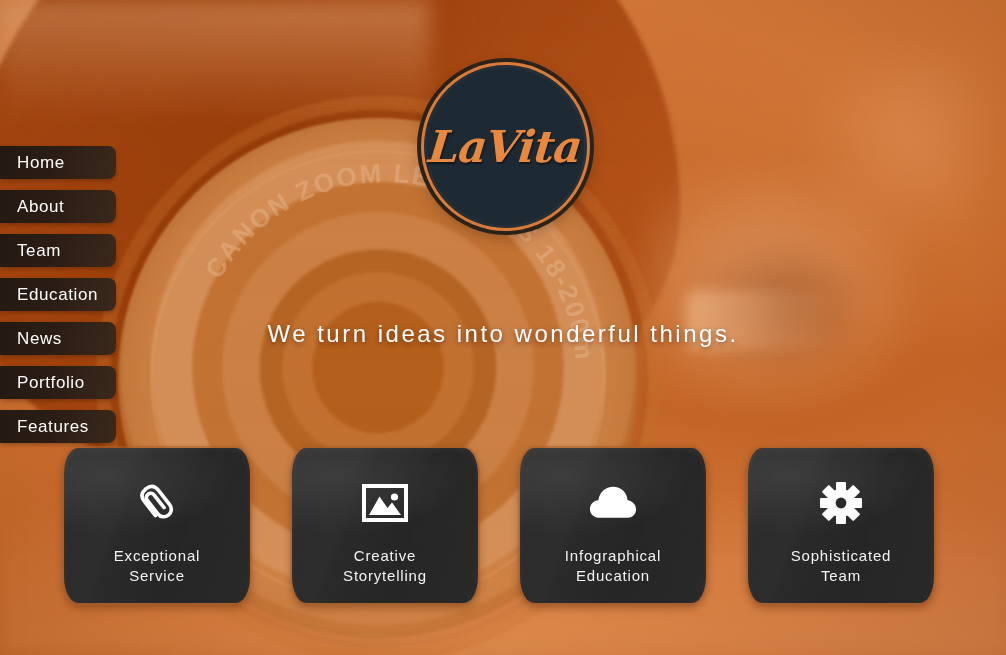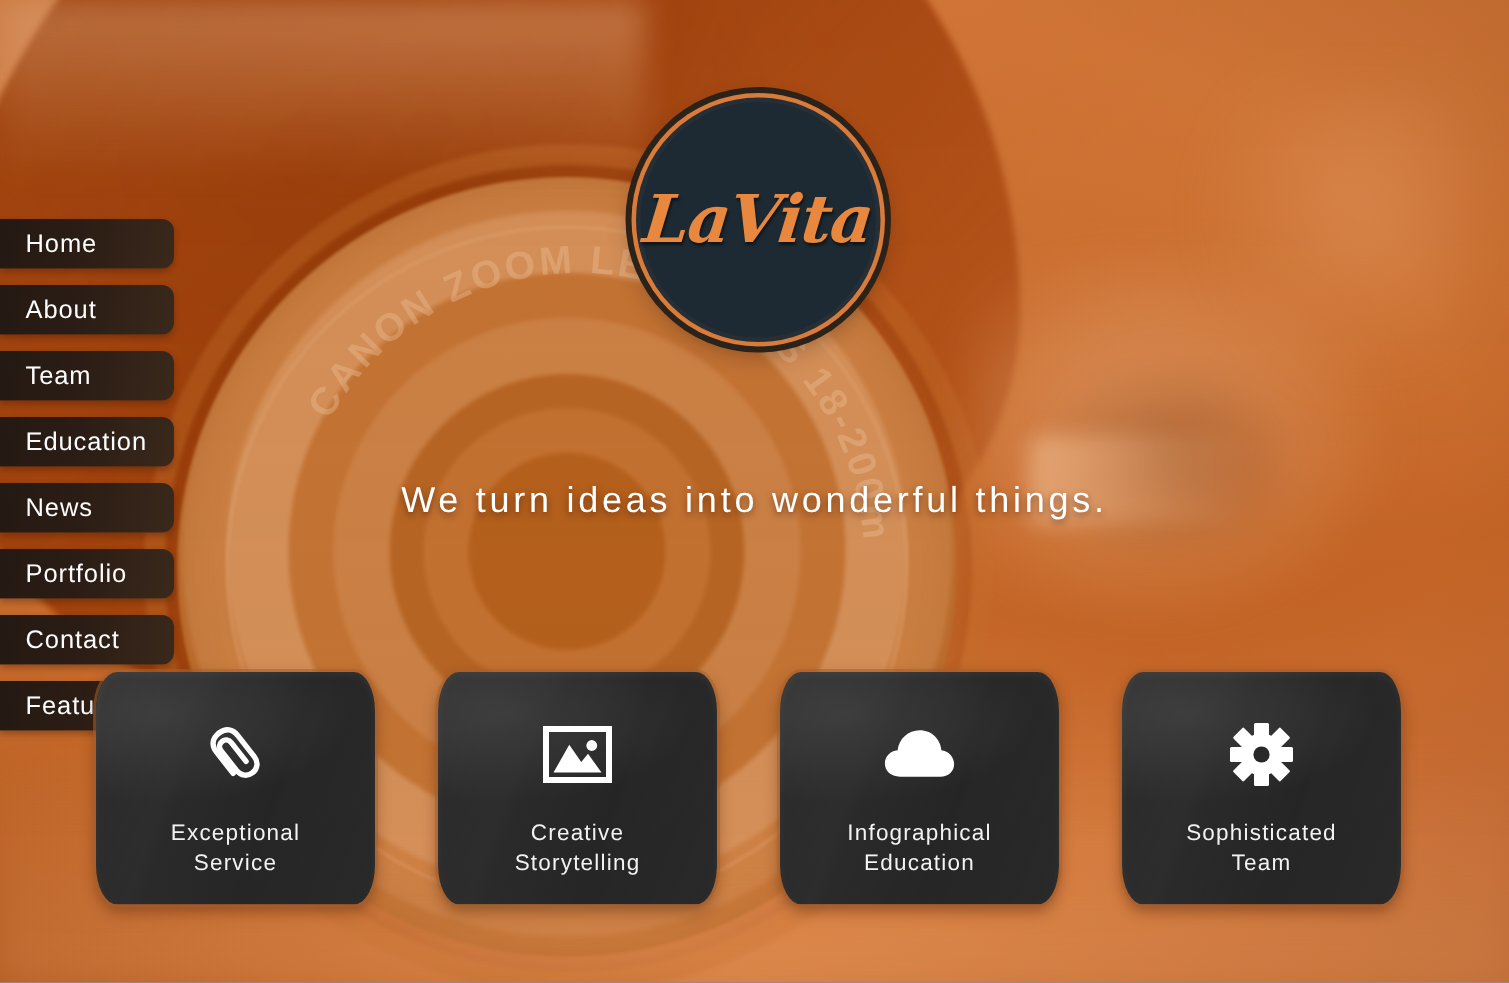--- a/index.html
+++ b/index.html
@@ -287,23 +287,20 @@
     <div class="nav-item">
       <span>Education</span>
     </div>
     <div class="nav-item">
       <span>News</span>
     </div>
     <div class="nav-item">
       <span>Portfolio</span>
     </div>
     <div class="nav-item">
-      <span>Contact</span>
-    </div>
-    <div class="nav-item">
       <span>Features</span>
     </div>
   </nav>
 
   <div id="logo">
     <span id="logo-text">LaVita</span>
   </div>
 
   <h1 id="tagline">We turn ideas into wonderful things.</h1>
 

